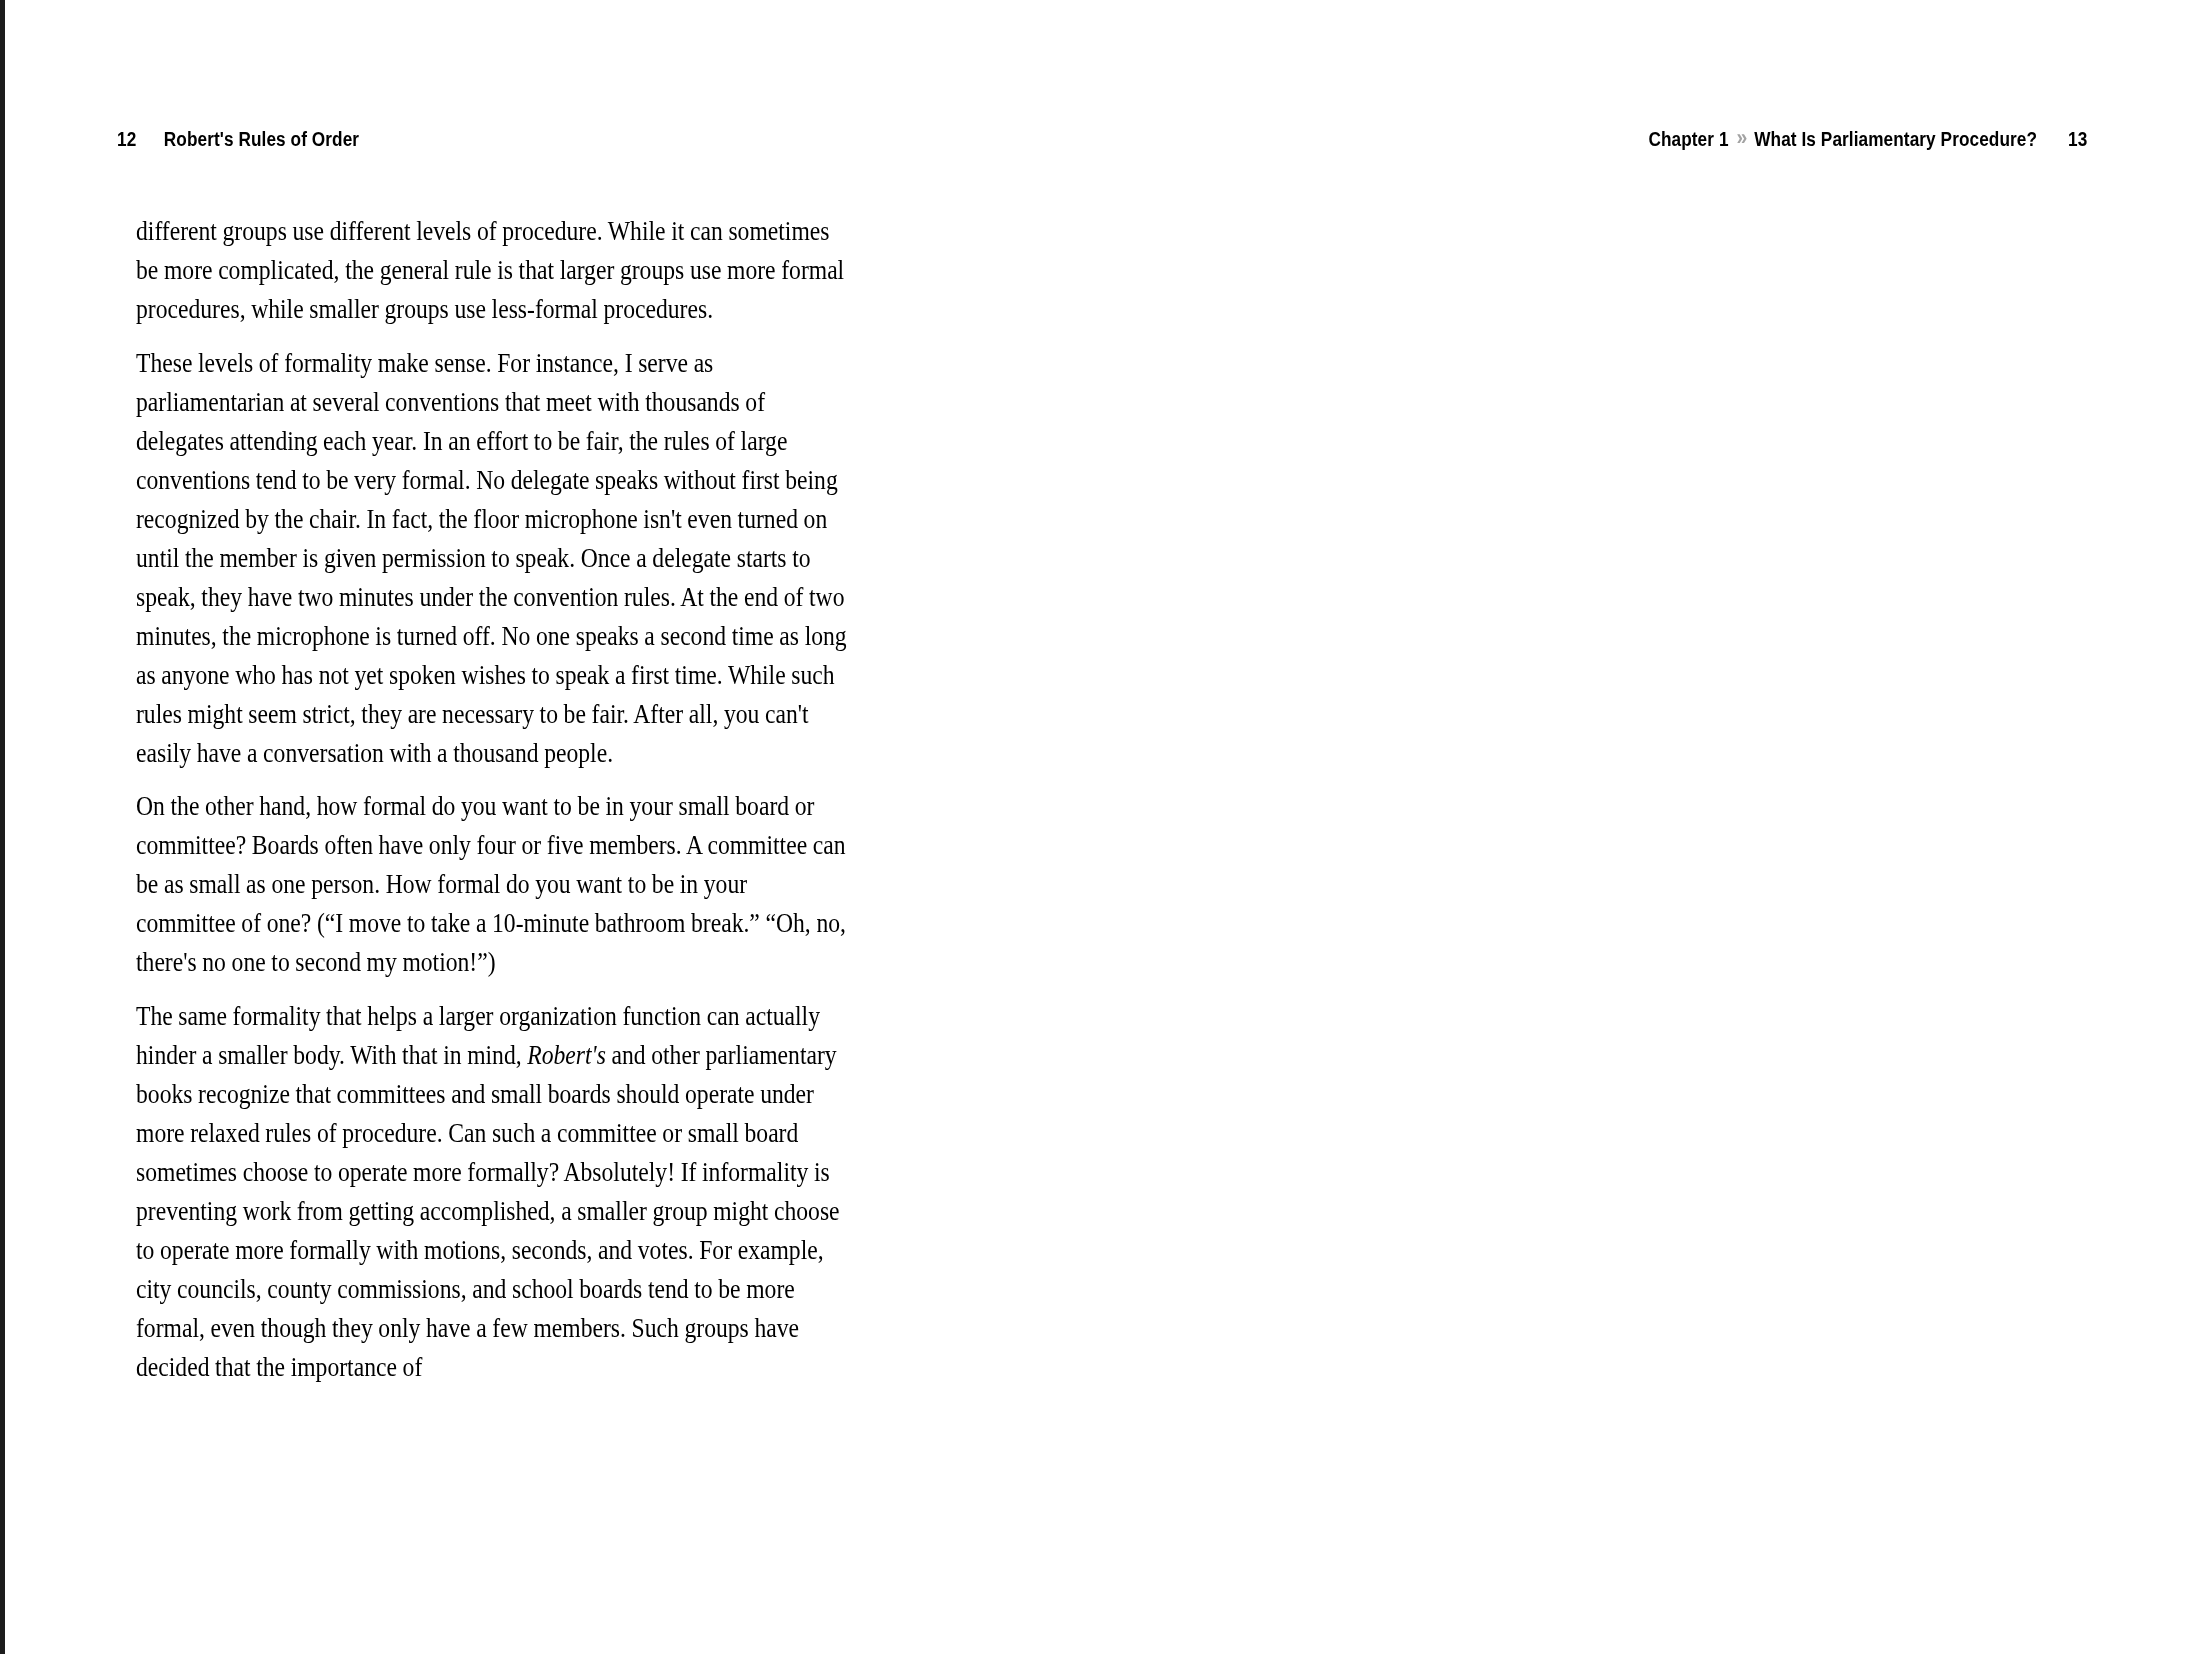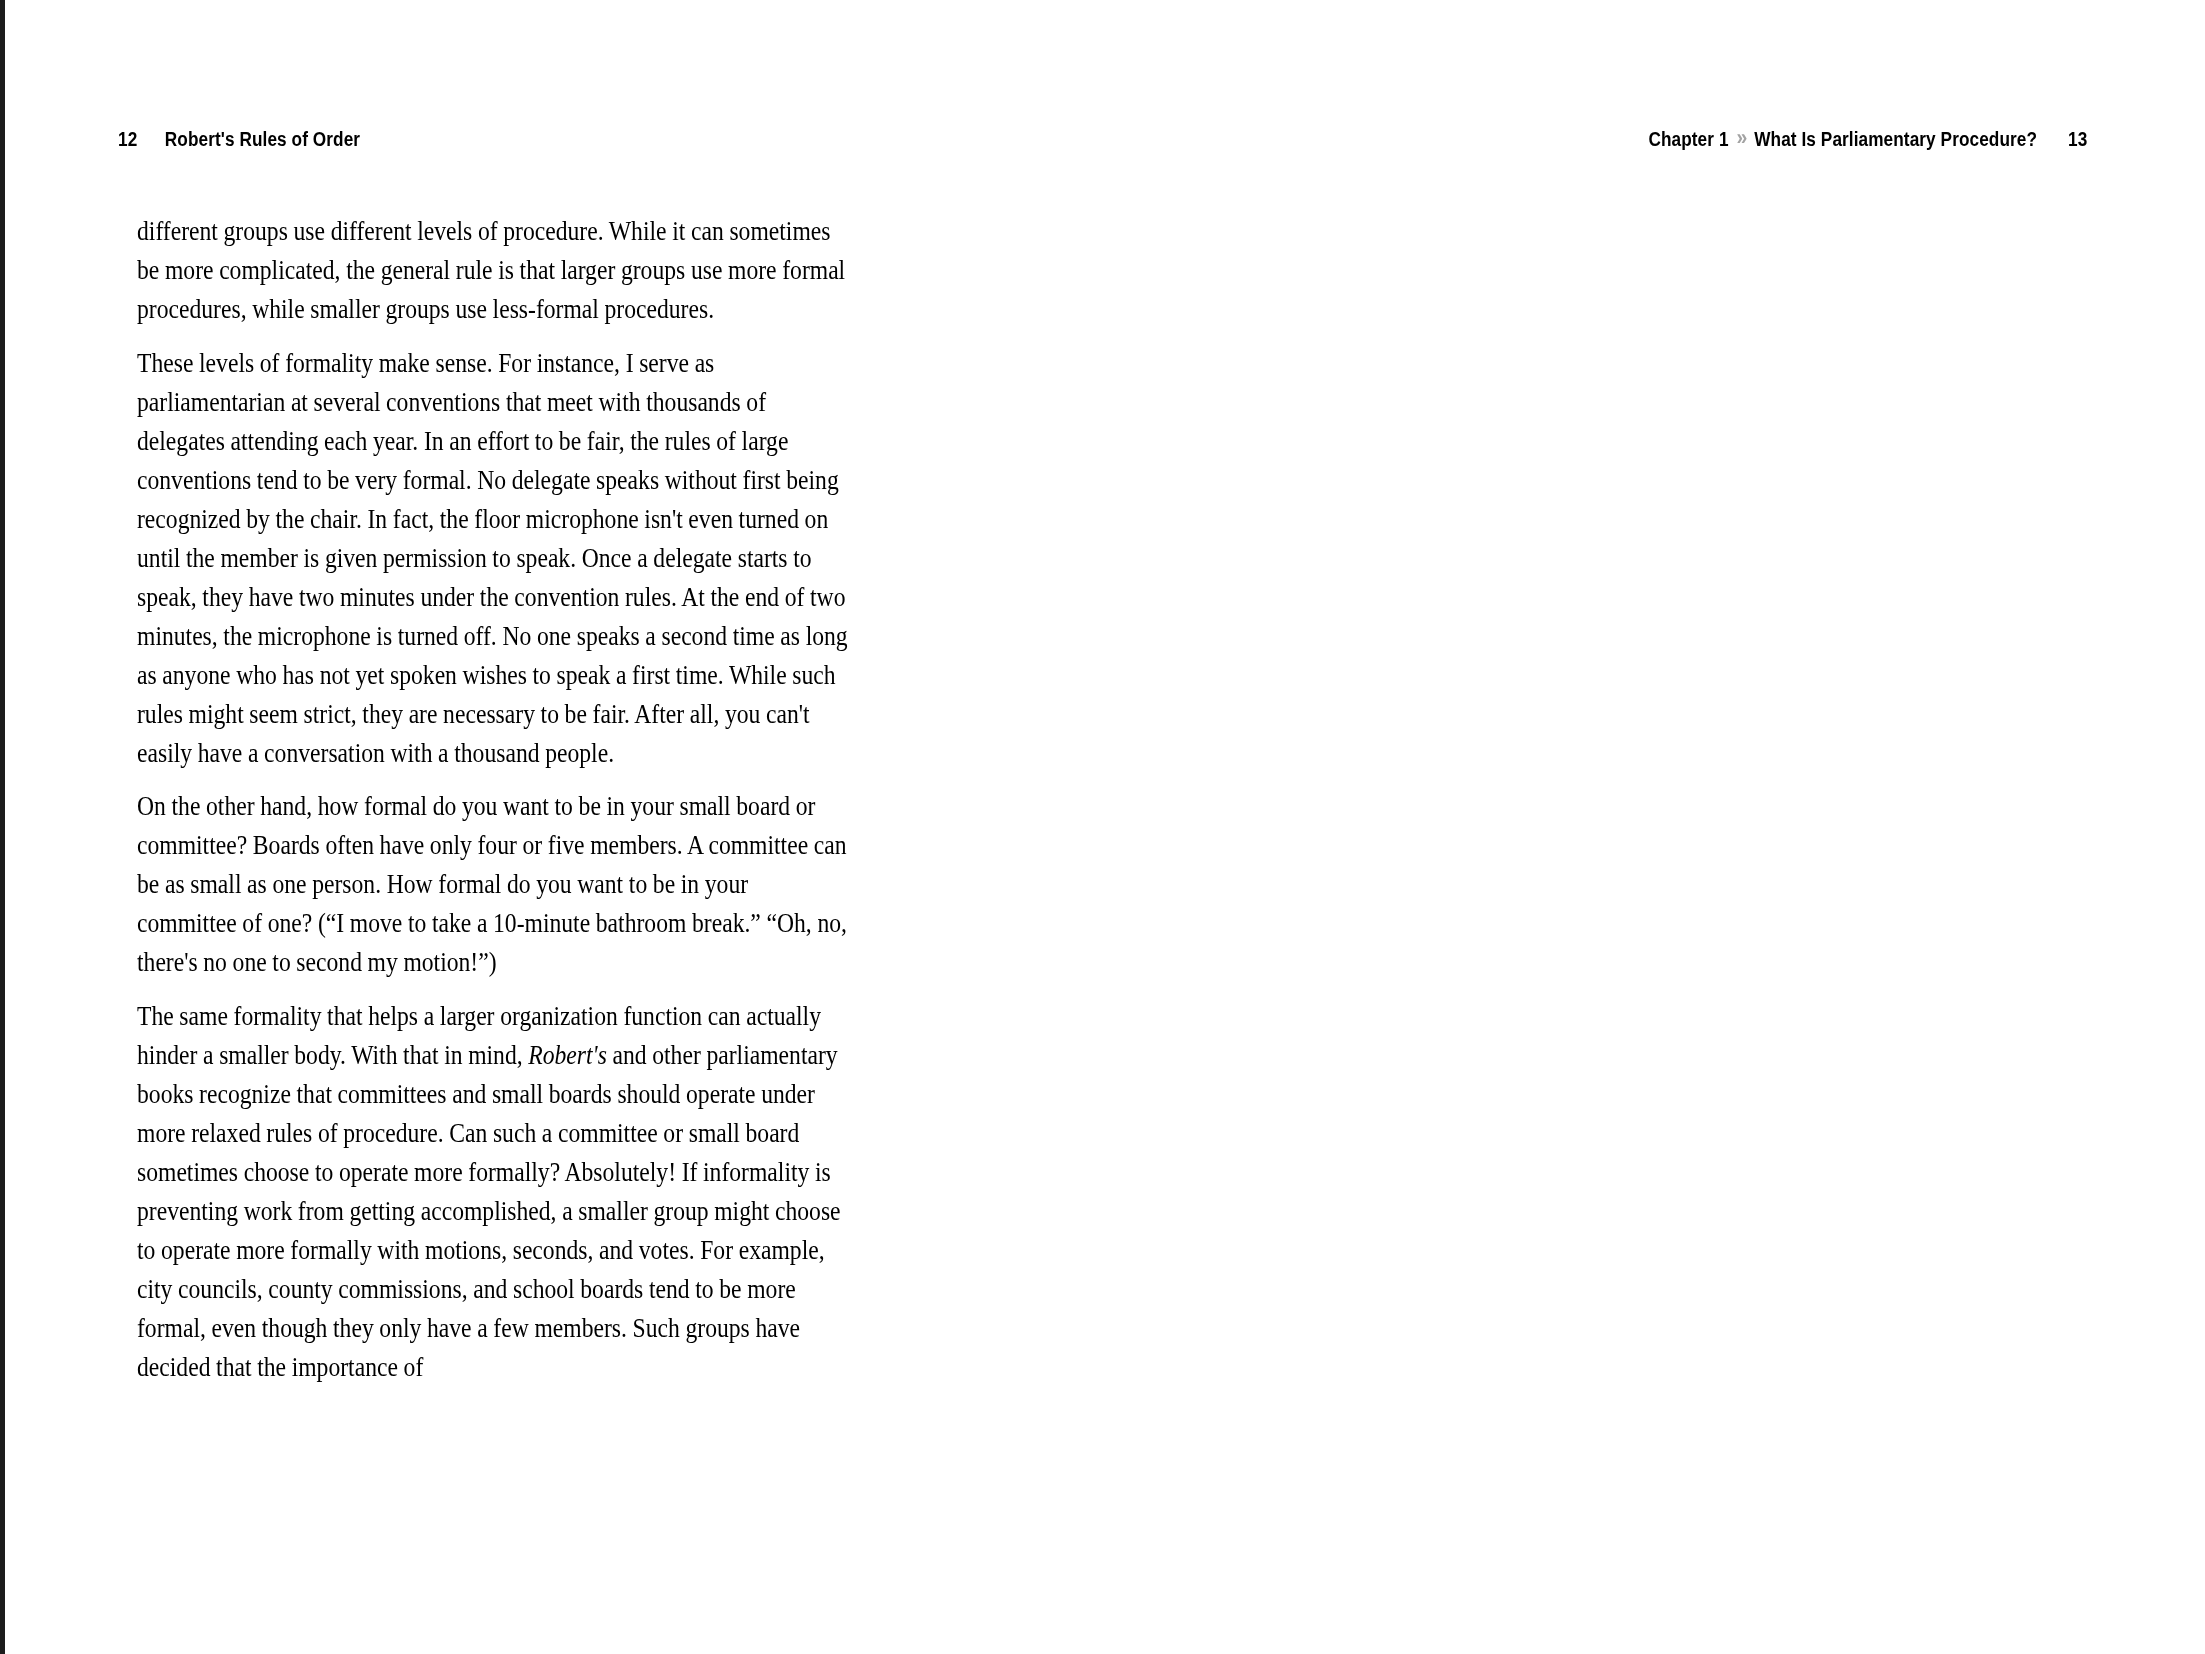--- a/index.html
+++ b/index.html
@@ -25,21 +25,20 @@
   }
 
   .spread {
     position: absolute;
     left: 0;
     top: 0;
     width: 2205px;
     height: 1655px;
     display: flex;
     flex-direction: row;
-    justify-content: center;
   }
 
   .page {
     position: relative;
     width: 1102px;
     height: 1655px;
     box-sizing: border-box;
   }
   .page-left  { padding: 0 0 0 0; }
   .page-right { padding: 0 0 0 0; }

